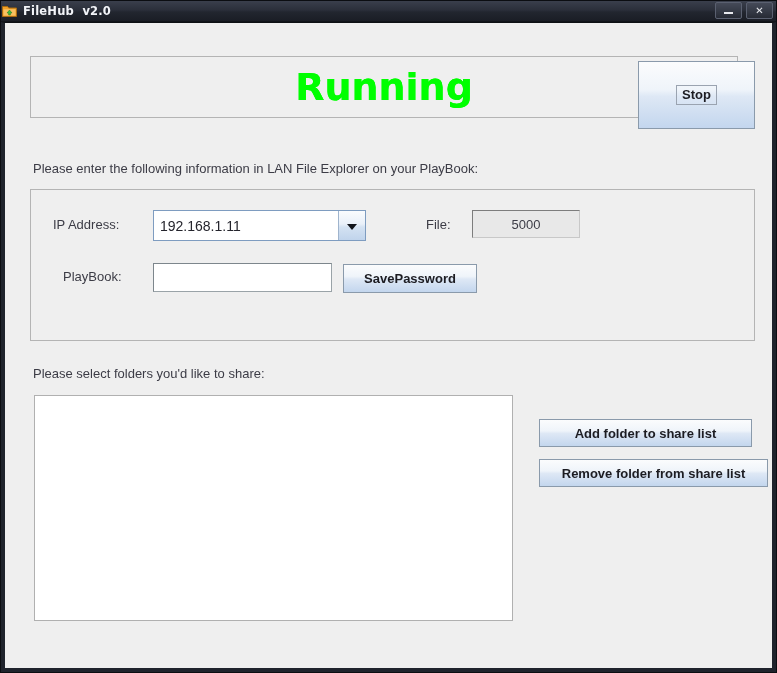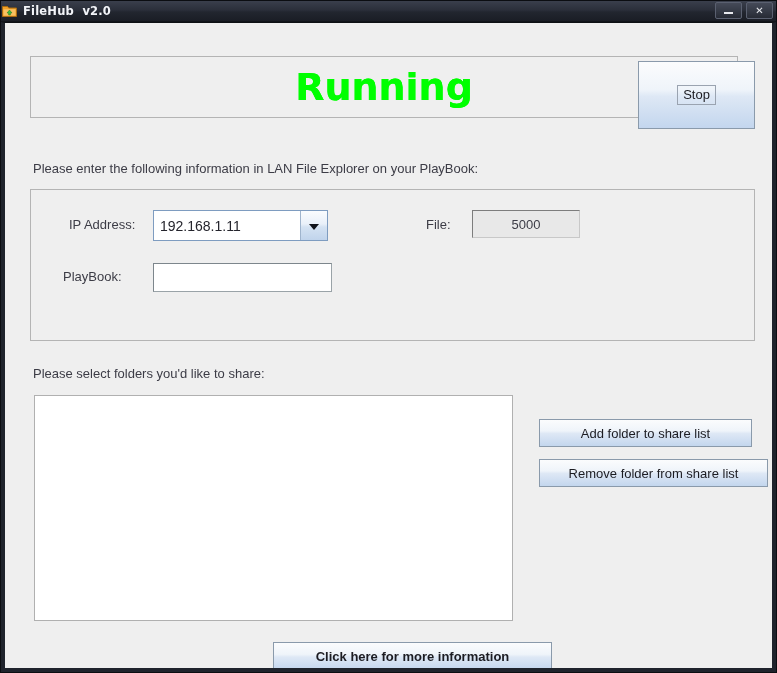--- a/index.html
+++ b/index.html
@@ -124,20 +124,21 @@
     color: #1c1c22;
     font-size: 13px;
     font-family: "Liberation Sans", sans-serif;
     text-align: center;
     display: flex;
     align-items: center;
     justify-content: center;
     position: absolute;
     cursor: default;
     user-select: none;
+    font-weight: bold;
   }
   #stop-btn {
     left: 633px; top: 38px;
     width: 117px; height: 68px;
   }
   #stop-btn .focusbox {
     border: 1px solid #9aa3b0;
     padding: 1px 5px 2px 5px;
     line-height: 15px;
   }
@@ -165,21 +166,21 @@
     left: 25px; top: 166px;
     width: 725px; height: 152px;
     border: 1px solid #b4b4b4;
     background: #efefef;
   }
 
   
   .combo {
     position: absolute;
     left: 148px; top: 187px;
-    width: 175px; height: 31px;
+    width: 213px; height: 31px;
     border: 1px solid #7e9cc0;
     background: #ffffff;
     display: flex;
     align-items: stretch;
   }
   .combo .combo-value {
     flex: 1;
     padding-left: 6px;
     display: flex;
     align-items: center;
@@ -234,21 +235,21 @@
     left: 29px; top: 372px;
     width: 479px; height: 226px;
     background: #ffffff;
     border: 1px solid #b0b0b0;
     overflow: hidden;
   }
 
   
   #hint-1 { left: 28px; top: 138px; }
   #hint-2 { left: 28px; top: 343px; }
-  #ip-label { left: 64px; top: 194px; }
+  #ip-label { left: 48px; top: 194px; }
   #password-label { left: 58px; top: 246px; }
   #port-label { left: 421px; top: 194px; }
 </style>
 </head>
 <body>
 
 <div id="window">
 
   <div id="titlebar">
     <span id="app-icon">
@@ -288,31 +289,31 @@
       </div>
 
       <div class="lbl" id="port-label">File:</div>
       <div id="port-field">
         <span>5000</span>
       </div>
 
       <div class="lbl" id="password-label">PlayBook:</div>
       <input id="password-input" type="password" placeholder="" style="">
 
+      <div class="btn" id="save-password-btn">
+        <span>SavePassword</span>
+      </div>
 
       <div class="lbl" id="hint-2">Please select folders you'd like to share:</div>
 
       <div id="share-list"></div>
 
       <div class="btn" id="add-folder-btn">
         <span>Add folder to share list</span>
       </div>
       <div class="btn" id="remove-folder-btn">
         <span>Remove folder from share list</span>
       </div>
 
-      <div class="btn" id="more-info-btn">
-        <span>Click here for more information</span>
-      </div>
 
     </div>
   </div>
 </div>
 
 </body></html>

